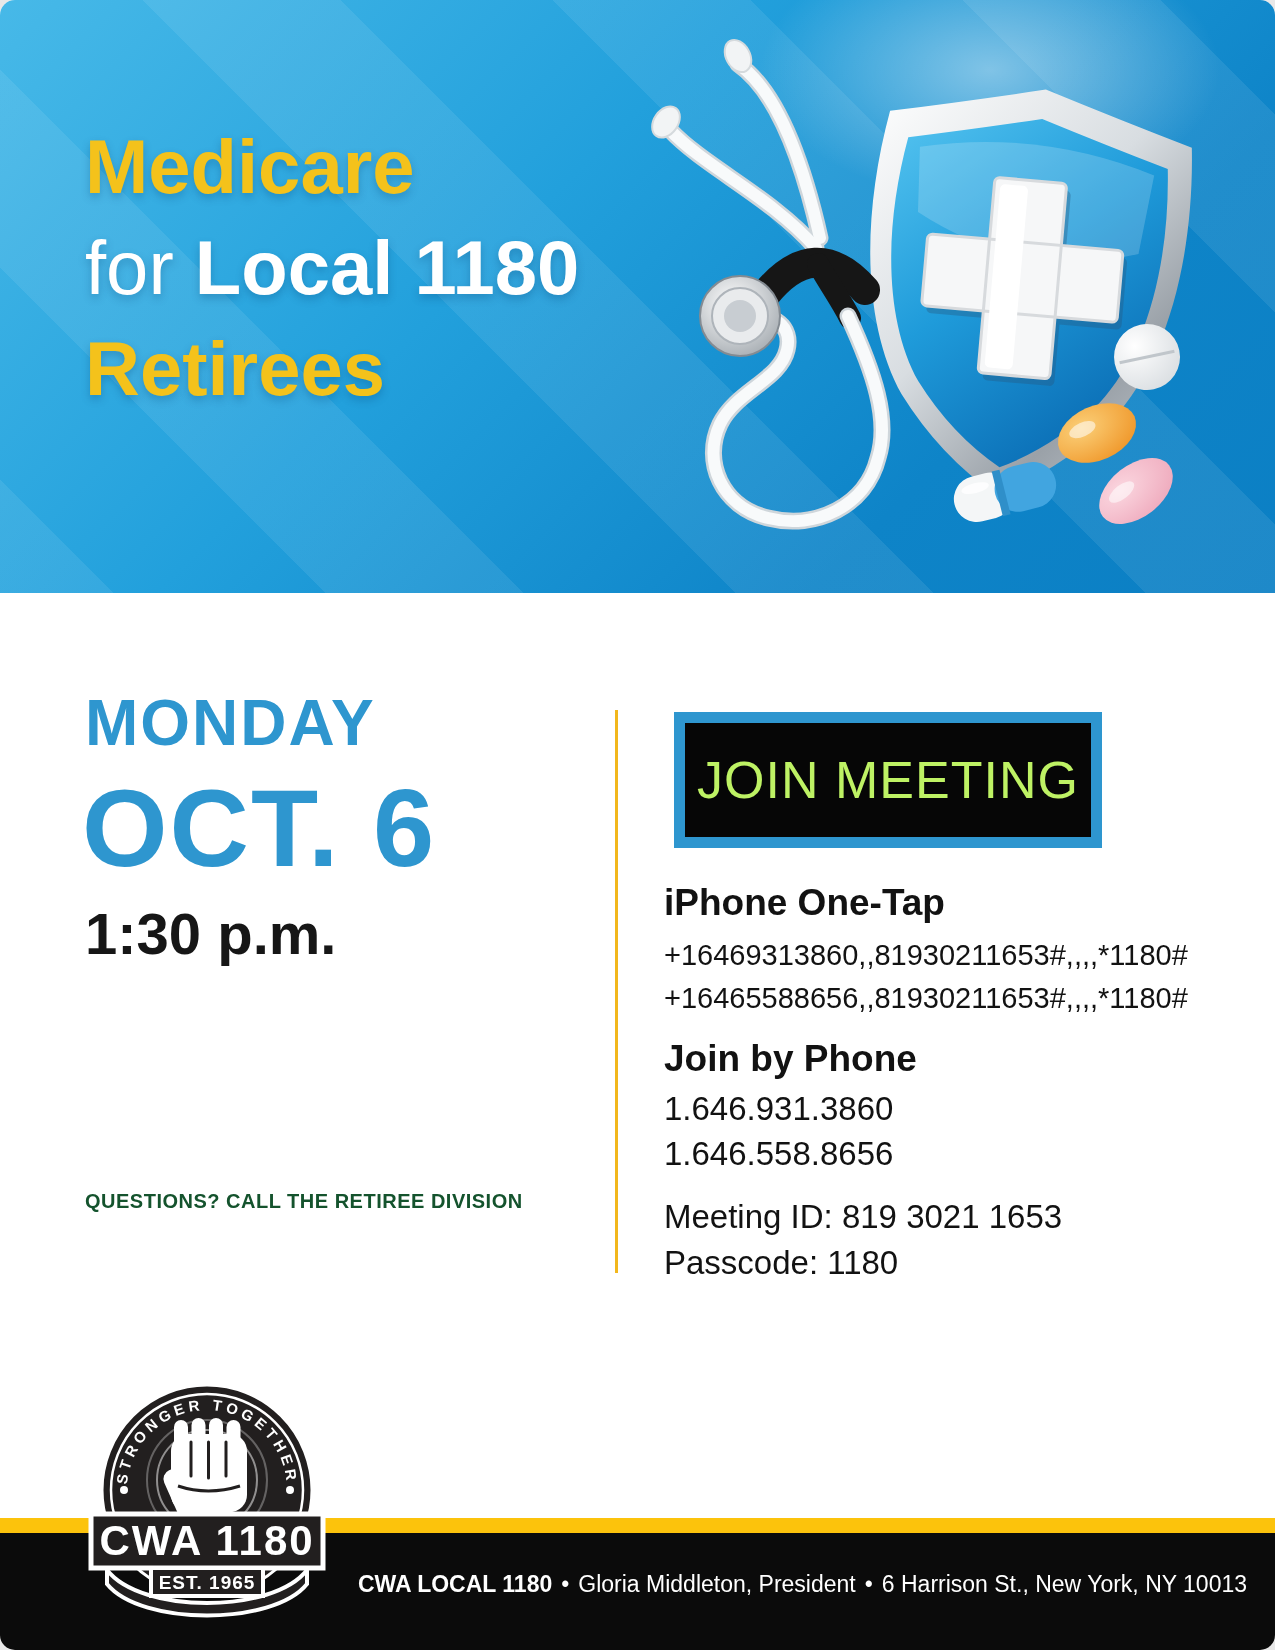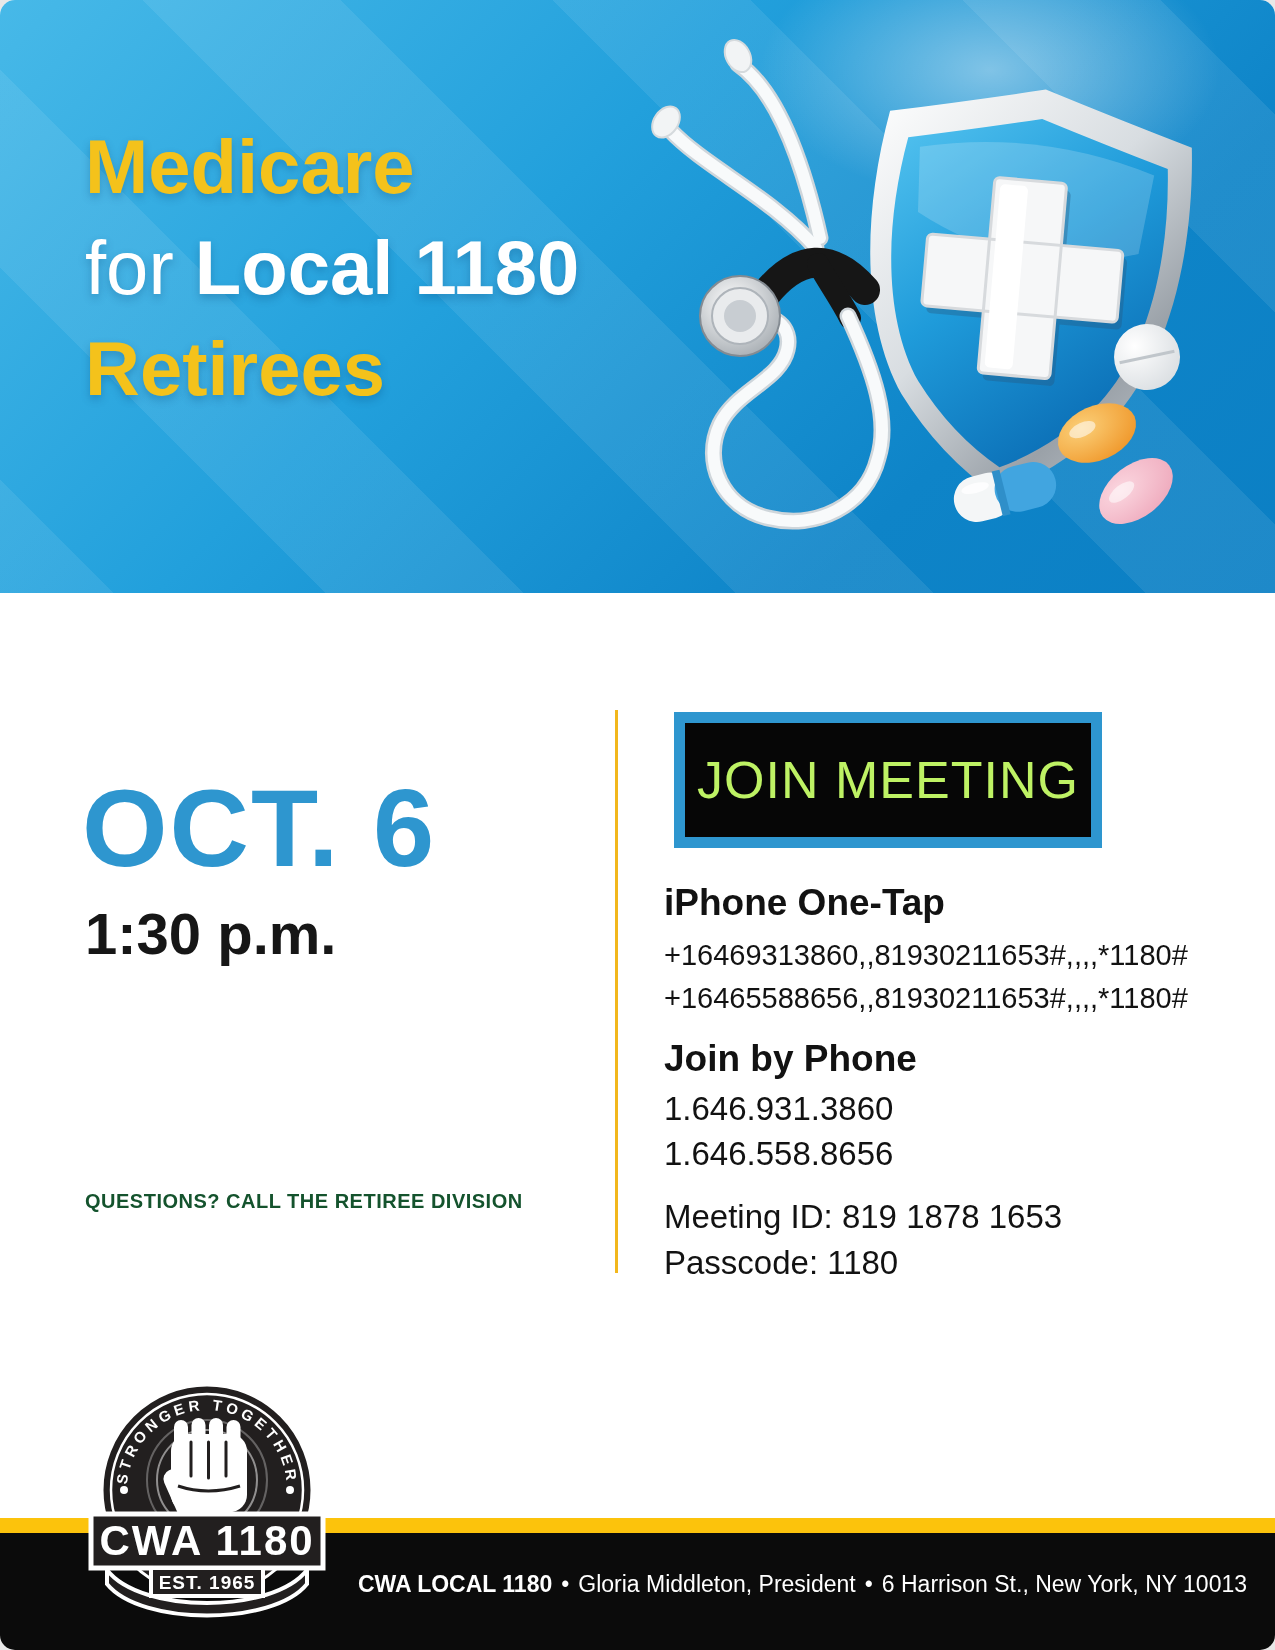--- a/index.html
+++ b/index.html
@@ -145,20 +145,21 @@
       </g>
     </svg>
 
     <div class="banner-title">
       <div class="t-yellow">Medicare</div>
       <div class="t-white"><span class="t-light">for</span> <span>Local 1180</span></div>
       <div class="t-yellow">Retirees</div>
     </div>
   </div>
 
+  <div class="monday">MONDAY</div>
   <div class="oct">OCT. 6</div>
   <div class="time">1:30 p.m.</div>
   <div class="questions">QUESTIONS? CALL THE RETIREE DIVISION</div>
 
   <div class="divider"></div>
 
   <div class="join-btn">JOIN MEETING</div>
 
   <div class="iphone-h">iPhone One-Tap</div>
   <div class="tapnums">
@@ -166,21 +167,21 @@
     <div>+16465588656,,81930211653#,,,,*1180#</div>
   </div>
 
   <div class="phone-h">Join by Phone</div>
   <div class="phonenums">
     <div>1.646.931.3860</div>
     <div>1.646.558.8656</div>
   </div>
 
   <div class="meeting-block">
-    <div>Meeting ID: 819 1878 1653</div>
+    <div>Meeting ID: 819 3021 1653</div>
     <div>Passcode: 1180</div>
   </div>
 
   <div class="stripe"></div>
   <div class="footerbar"></div>
   <div class="footer-text">
     <b>CWA LOCAL 1180</b>
     <span class="sep">•</span>
     <span>Gloria Middleton, President</span>
     <span class="sep">•</span>

